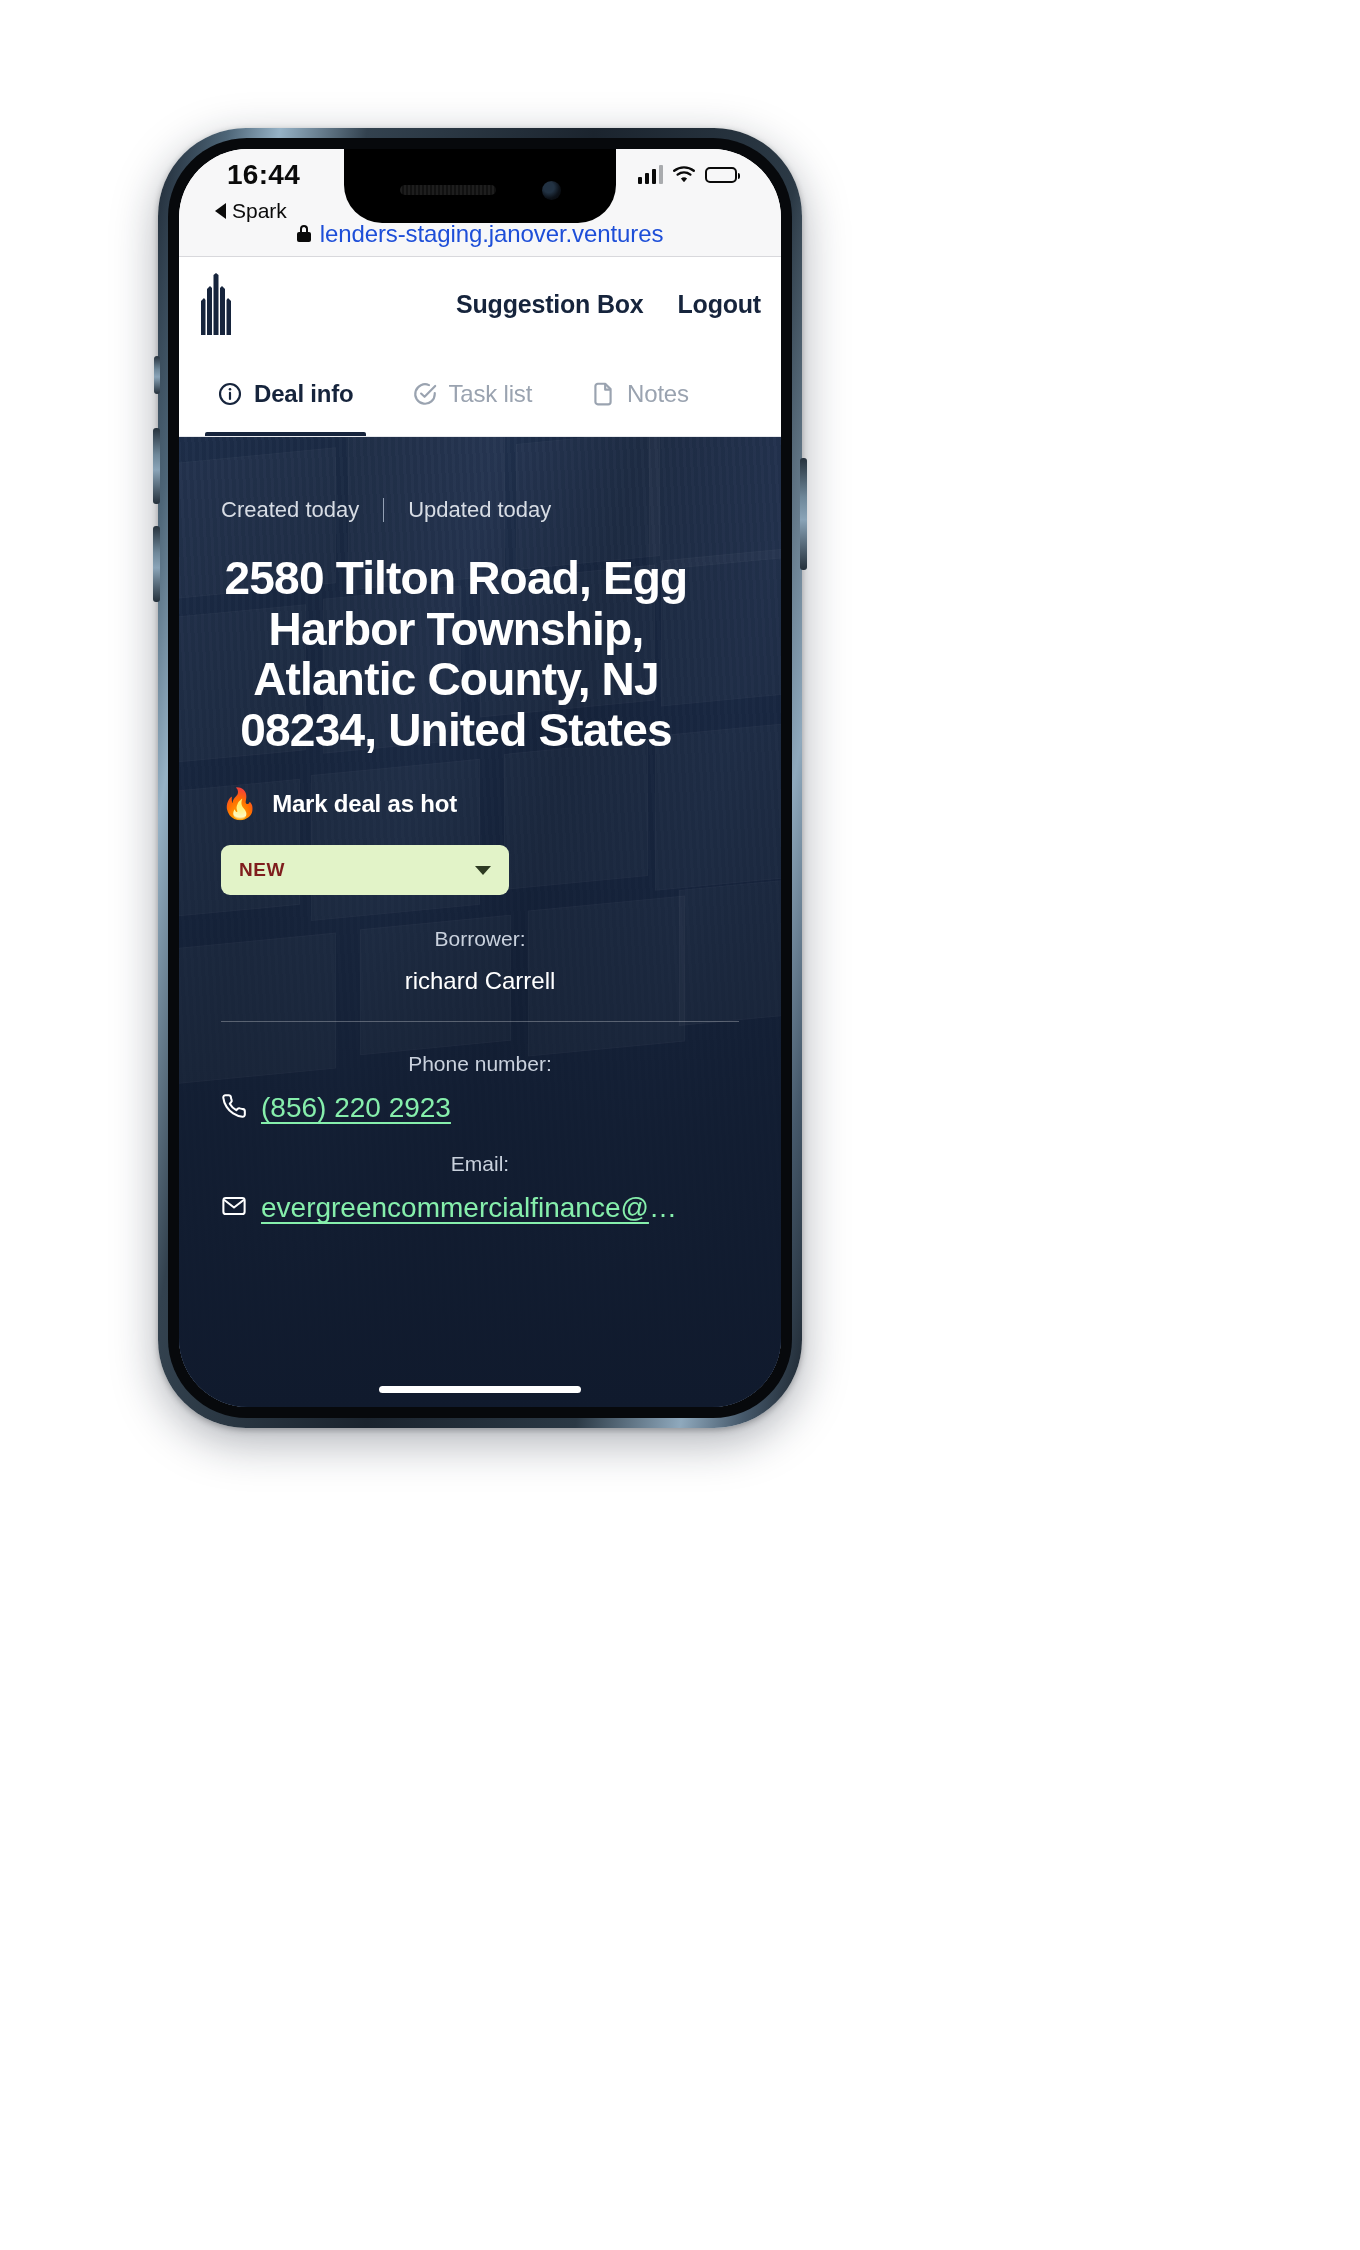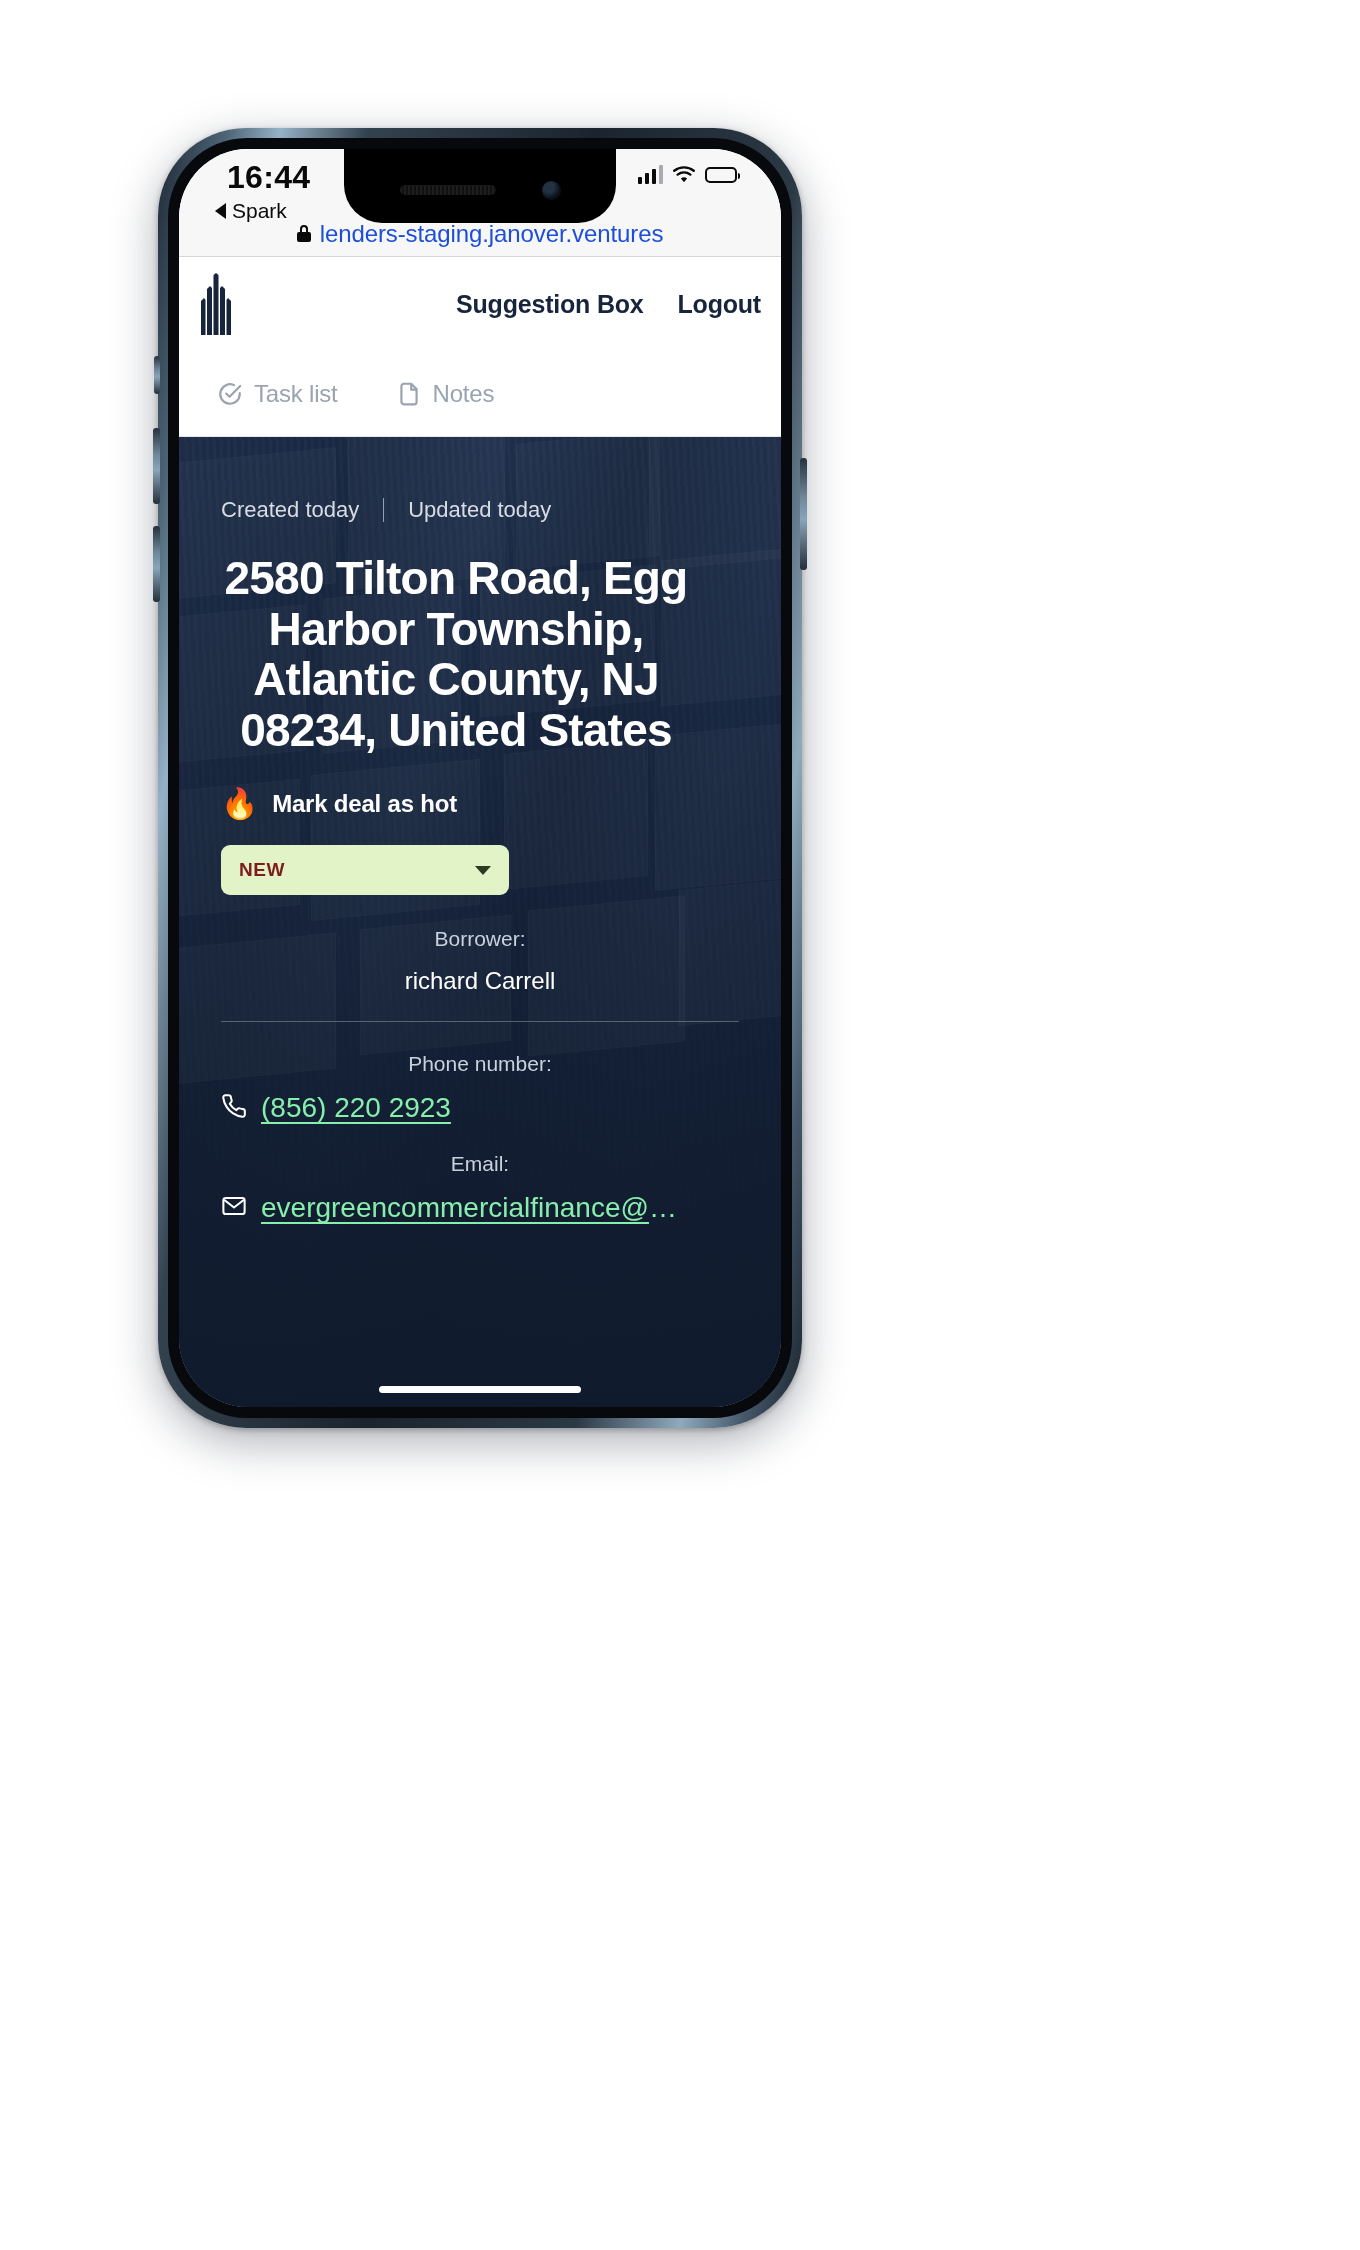--- a/index.html
+++ b/index.html
@@ -64,21 +64,21 @@
   
   .statusbar {
     position: relative;
     height: 62px;
     background: #f7f7f8;
     flex: 0 0 auto;
   }
   .sb-time {
     position: absolute;
     left: 48px; top: 10px;
-    font-size: 32px;
+    font-size: 28px;
     font-weight: bold;
     color: #0a0a0a;
     letter-spacing: .3px;
   }
   .sb-back {
     position: absolute;
     left: 36px; top: 50px;
     font-size: 21px;
     color: #0a0a0a;
     display: flex; align-items: center; gap: 6px;
@@ -350,20 +350,30 @@
               <path d="M27.5 27 L29 25 L32 28 L32 62 L27.5 62 Z" fill="#16243c"></path>
             </svg>
           </span>
           <nav class="header-nav">
             <a href="#">Suggestion Box</a>
             <a href="#">Logout</a>
           </nav>
         </div>
 
         <div class="tabs">
+          <div class="tab active">
+            <span>
+              <svg viewBox="0 0 24 24" width="26" height="26" fill="none" stroke="#16243c" stroke-width="2">
+                <circle cx="12" cy="12" r="9.2"></circle>
+                <line x1="12" y1="11" x2="12" y2="16.5" stroke-linecap="round"></line>
+                <circle cx="12" cy="7.6" r="1.2" fill="#16243c" stroke="none"></circle>
+              </svg>
+            </span>
+            <span>Deal info</span>
+          </div>
           <div class="tab">
             <span>
               <svg viewBox="0 0 24 24" width="26" height="26" fill="none" stroke="#9aa3b0" stroke-width="2">
                 <path d="M21 11.1V12a9 9 0 1 1-5.3-8.2" stroke-linecap="round"></path>
                 <polyline points="8.4,11.6 11.6,14.6 21.4,4.6" stroke-linecap="round" stroke-linejoin="round"></polyline>
               </svg>
             </span>
             <span>Task list</span>
           </div>
           <div class="tab">

